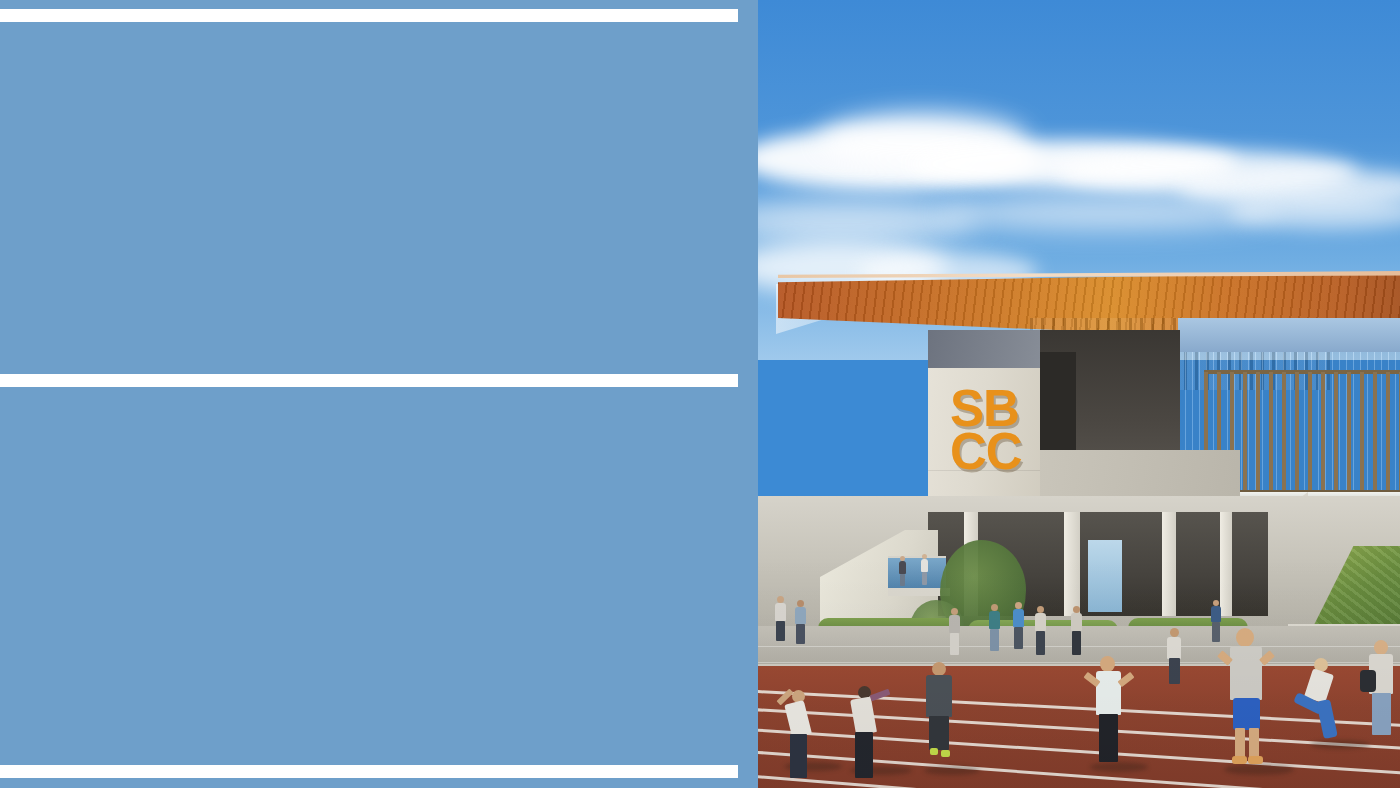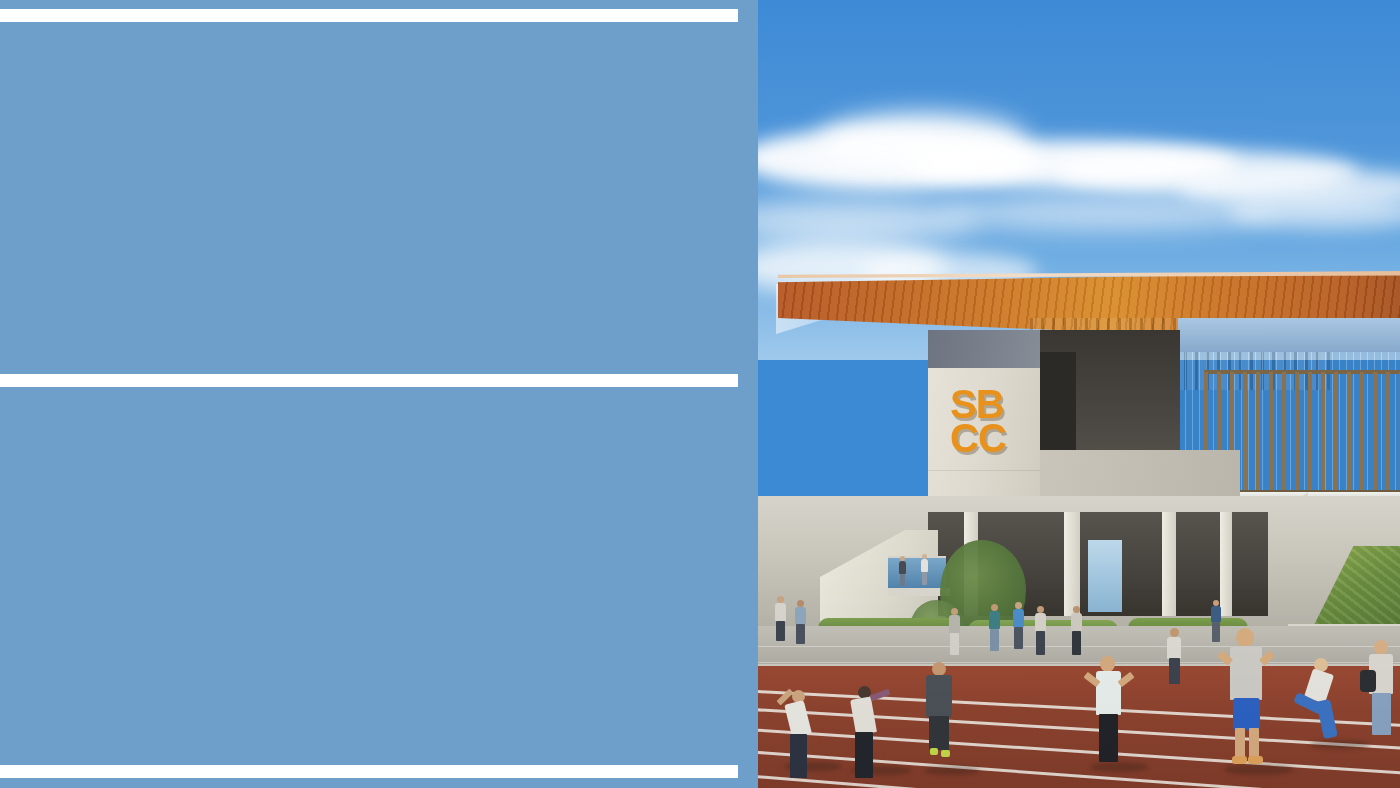--- a/index.html
+++ b/index.html
@@ -183,21 +183,21 @@
   .pier-top{
     left:170px;top:330px;width:112px;height:38px;
     background:linear-gradient(100deg,#6d737f,#878d97);
   }
   .pier-seam{position:absolute;background:rgba(0,0,0,.08);}
   .logo{
     position:absolute;left:192px;top:388px;
     color:#e8911b;
     font-family:"Liberation Sans",sans-serif;
     font-weight:700;
-    font-size:40px;
+    font-size:51px;
     line-height:.84;
     letter-spacing:-1px;
     text-shadow:2px 3px 0 rgba(90,70,40,.35);
     z-index:3;
   }
 
   
   .recess{
     left:282px;top:330px;width:140px;height:228px;
     background:linear-gradient(180deg,#3a3733 0%,#4b4742 40%,#6a665f 100%);

